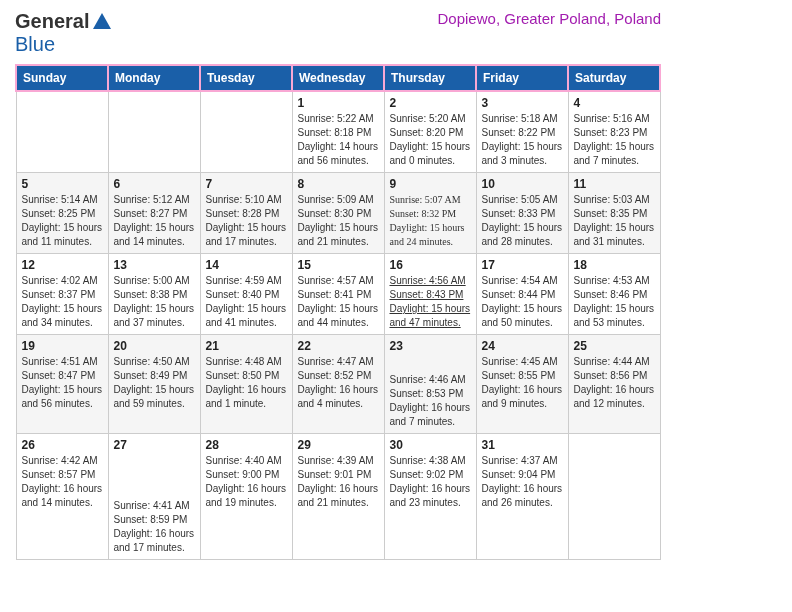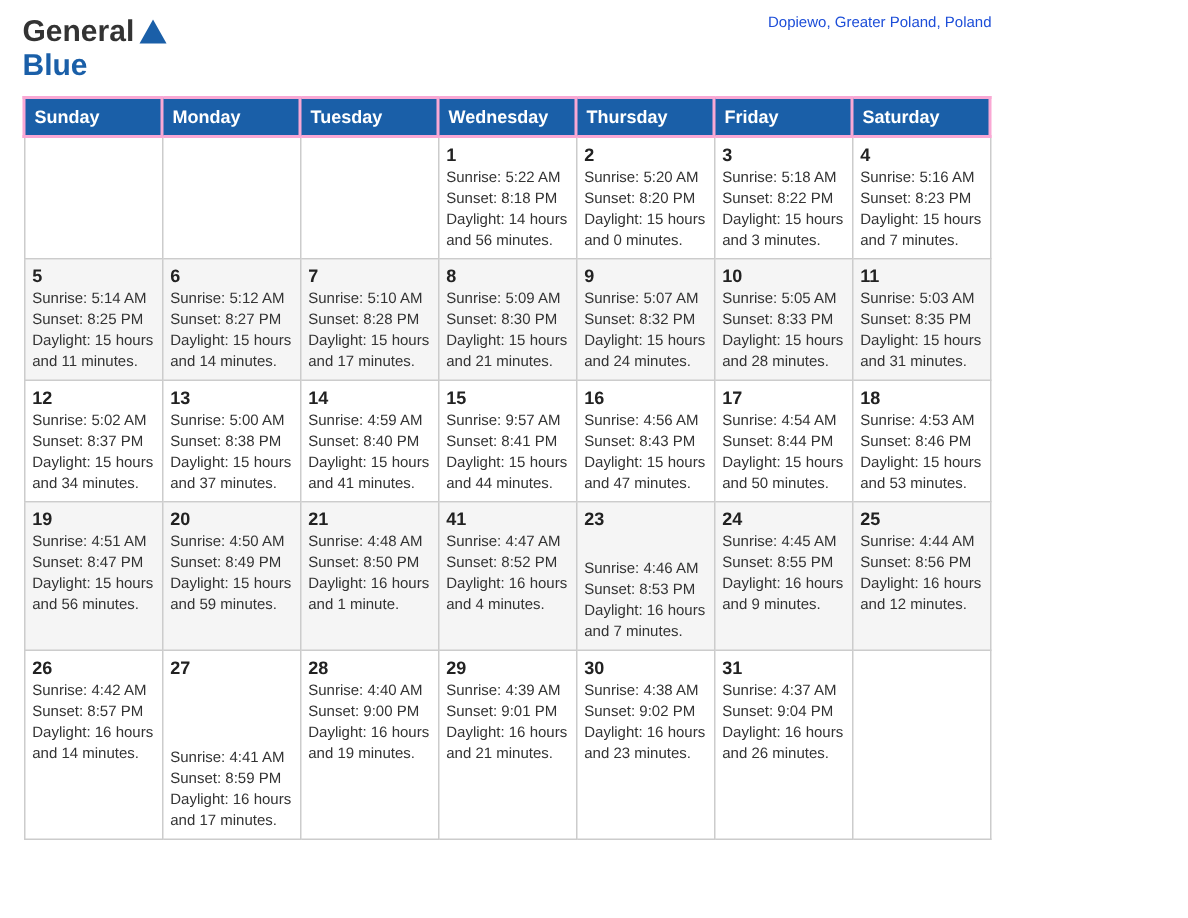--- a/index.html
+++ b/index.html
@@ -32,22 +32,22 @@
     }
     .title-section {
       text-align: right;
     }
     .main-title {
       font-size: 32px;
       font-weight: bold;
       color: #222;
     }
     .subtitle {
-      font-size: 10px;
-      color: #1d4ed8;
+      font-size: 15px;
+      color: #a21caf;
     }
     .calendar {
       width: 100%;
       border-collapse: collapse;
       table-layout: fixed;
     }
     .calendar th {
       background-color: #1a5fa8;
       color: #fff;
       font-size: 12px;
@@ -90,21 +90,21 @@
 <div class="container">
   <div class="header">
     <div class="logo">
       <div class="logo-row">
         <span style="font-size:20px;font-weight:bold;color:#333;">General</span>
         <svg width="22" height="22" viewBox="0 0 22 22">
           <polygon points="11,2 20,18 2,18" fill="#1a5fa8"></polygon>
         </svg>
       </div>
       <div>
-        <span style="font-size:20px;font-weight:bold;color:#1a5fa8;">Blue</span>
+        <span style="font-size:20px;font-weight:normal;color:#1a5fa8;">Blue</span>
       </div>
     </div>
     <div class="title-section">
       <div class="subtitle">Dopiewo, Greater Poland, Poland</div>
     </div>
   </div>
 
   <table class="calendar">
     <thead>
       <tr>
@@ -175,21 +175,21 @@
           </td>
           <td>
             <span class="day-number">8</span>
             <div class="day-info" style="white-space: pre-line;">Sunrise: 5:09 AM
 Sunset: 8:30 PM
 Daylight: 15 hours
 and 21 minutes.</div>
           </td>
           <td>
             <span class="day-number">9</span>
-            <div class="day-info" style="white-space: pre-line;">Sunrise: 5:07 AM
+            <div class="day-info" style="white-space: pre-line; font-family: Liberation Serif, serif;">Sunrise: 5:07 AM
 Sunset: 8:32 PM
 Daylight: 15 hours
 and 24 minutes.</div>
           </td>
           <td>
             <span class="day-number">10</span>
             <div class="day-info" style="white-space: pre-line;">Sunrise: 5:05 AM
 Sunset: 8:33 PM
 Daylight: 15 hours
 and 28 minutes.</div>
@@ -198,49 +198,49 @@
             <span class="day-number">11</span>
             <div class="day-info" style="white-space: pre-line;">Sunrise: 5:03 AM
 Sunset: 8:35 PM
 Daylight: 15 hours
 and 31 minutes.</div>
           </td>
         </tr>
         <tr>
           <td>
             <span class="day-number">12</span>
-            <div class="day-info" style="white-space: pre-line;">Sunrise: 5:02 AM
+            <div class="day-info" style="white-space: pre-line;">Sunrise: 4:02 AM
 Sunset: 8:37 PM
 Daylight: 15 hours
 and 34 minutes.</div>
           </td>
           <td>
             <span class="day-number">13</span>
             <div class="day-info" style="white-space: pre-line;">Sunrise: 5:00 AM
 Sunset: 8:38 PM
 Daylight: 15 hours
 and 37 minutes.</div>
           </td>
           <td>
             <span class="day-number">14</span>
             <div class="day-info" style="white-space: pre-line;">Sunrise: 4:59 AM
 Sunset: 8:40 PM
 Daylight: 15 hours
 and 41 minutes.</div>
           </td>
           <td>
             <span class="day-number">15</span>
-            <div class="day-info" style="white-space: pre-line;">Sunrise: 9:57 AM
+            <div class="day-info" style="white-space: pre-line;">Sunrise: 4:57 AM
 Sunset: 8:41 PM
 Daylight: 15 hours
 and 44 minutes.</div>
           </td>
           <td>
             <span class="day-number">16</span>
-            <div class="day-info" style="white-space: pre-line;">Sunrise: 4:56 AM
+            <div class="day-info" style="white-space: pre-line; text-decoration: underline;">Sunrise: 4:56 AM
 Sunset: 8:43 PM
 Daylight: 15 hours
 and 47 minutes.</div>
           </td>
           <td>
             <span class="day-number">17</span>
             <div class="day-info" style="white-space: pre-line;">Sunrise: 4:54 AM
 Sunset: 8:44 PM
 Daylight: 15 hours
 and 50 minutes.</div>
@@ -269,21 +269,21 @@
 and 59 minutes.</div>
           </td>
           <td>
             <span class="day-number">21</span>
             <div class="day-info" style="white-space: pre-line;">Sunrise: 4:48 AM
 Sunset: 8:50 PM
 Daylight: 16 hours
 and 1 minute.</div>
           </td>
           <td>
-            <span class="day-number">41</span>
+            <span class="day-number">22</span>
             <div class="day-info" style="white-space: pre-line;">Sunrise: 4:47 AM
 Sunset: 8:52 PM
 Daylight: 16 hours
 and 4 minutes.</div>
           </td>
           <td>
             <span class="day-number">23</span>
             <div class="day-info" style="white-space: pre-line; margin-top: 20px;">Sunrise: 4:46 AM
 Sunset: 8:53 PM
 Daylight: 16 hours

